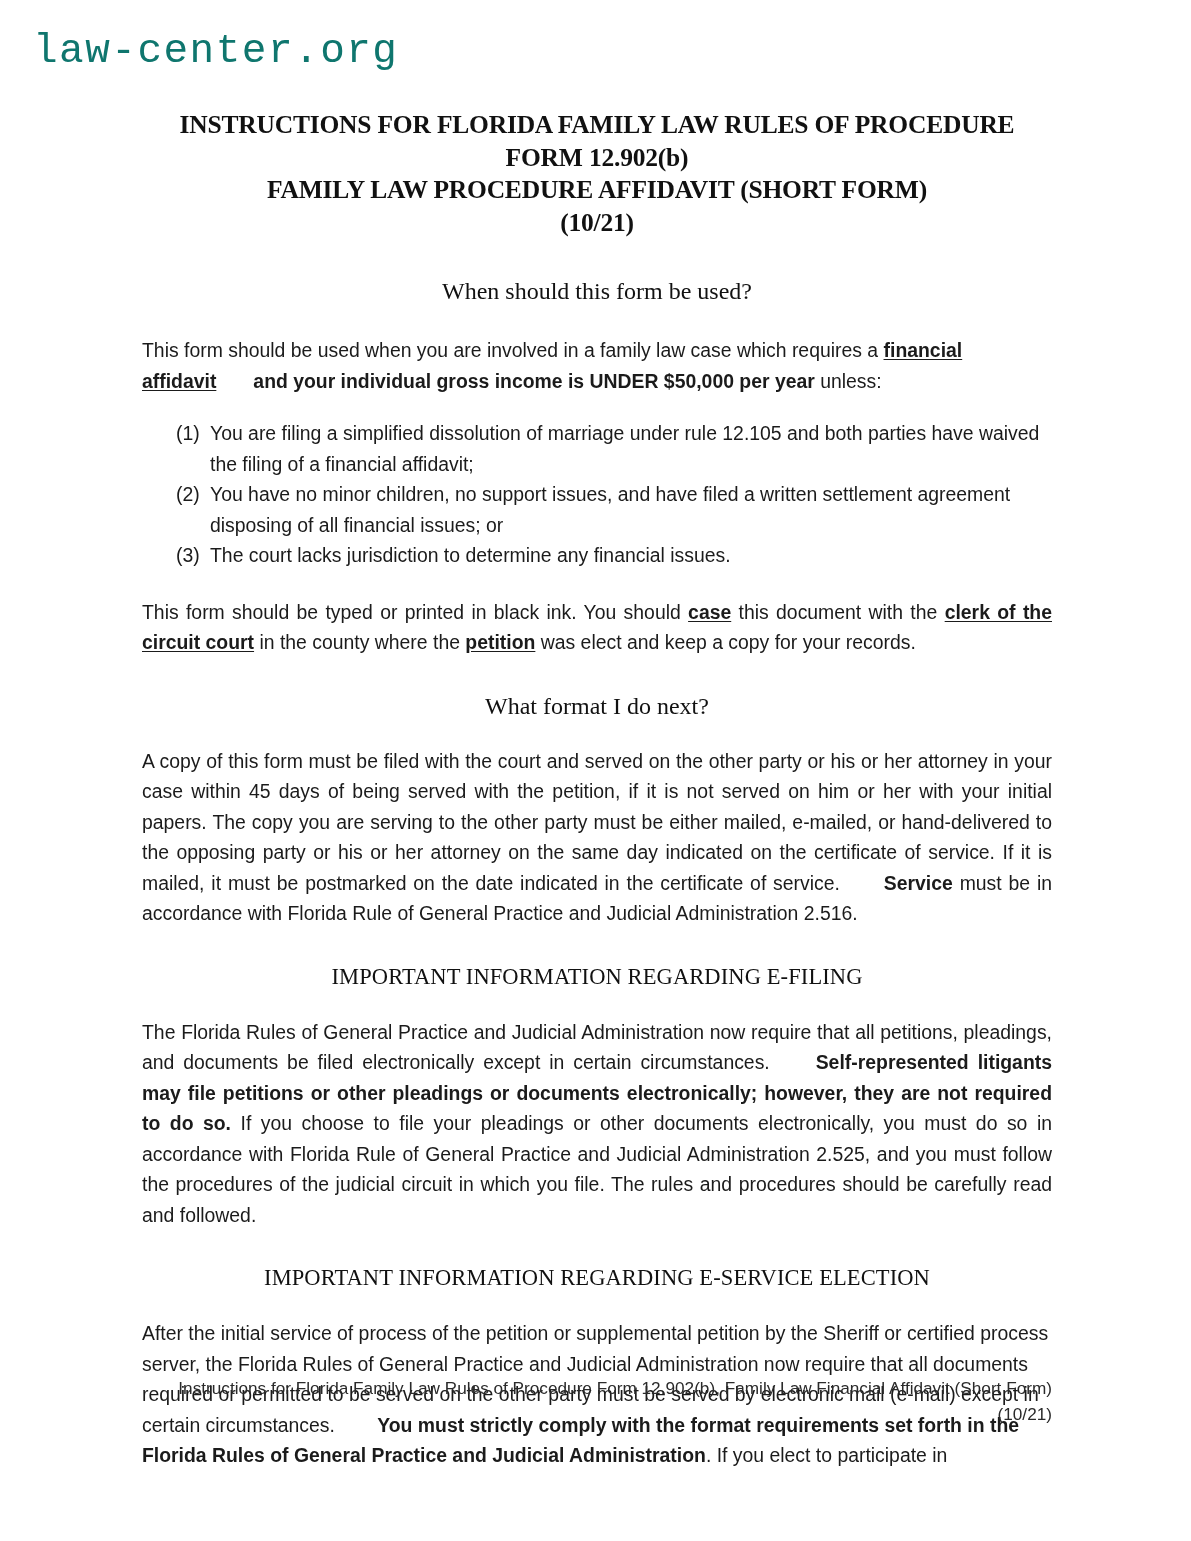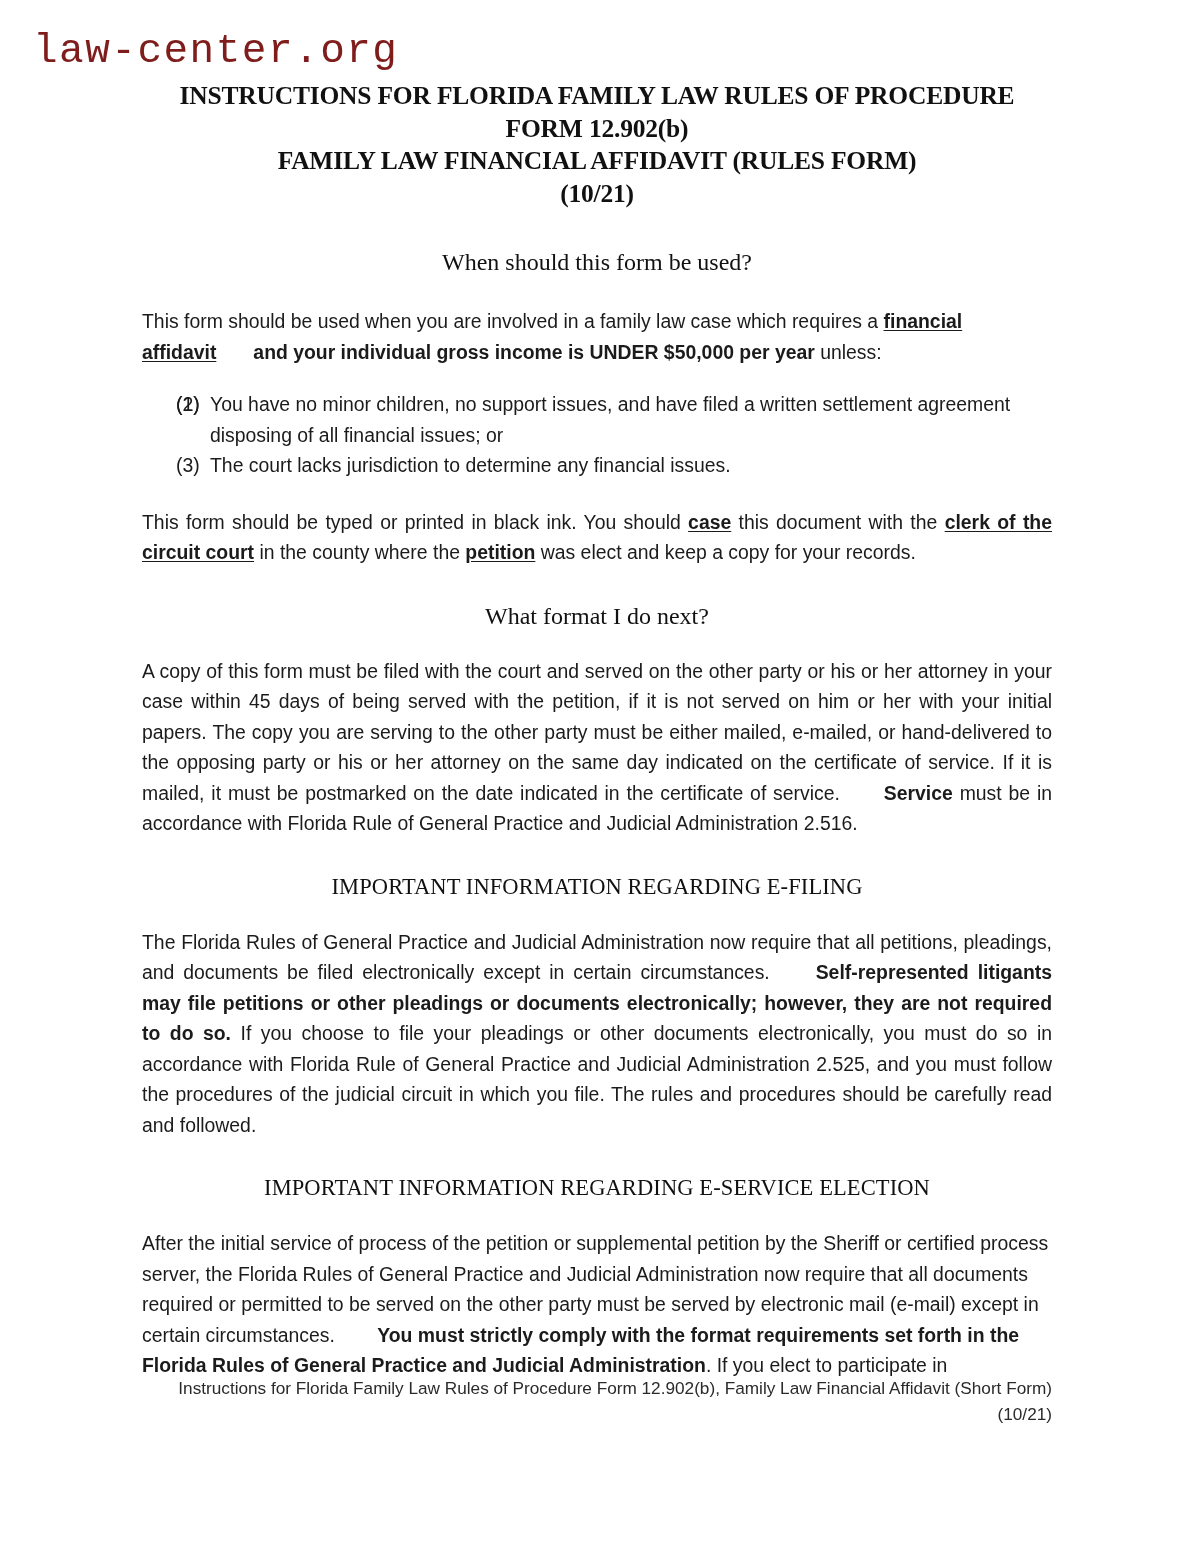--- a/index.html
+++ b/index.html
@@ -23,36 +23,36 @@
   }
 
   
   .watermark {
     position: absolute;
     left: 33px;
     top: 31px;
     font-family: "Liberation Mono", "DejaVu Sans Mono", monospace;
     font-size: 41px;
     letter-spacing: 1.5px;
-    color: #7f1d1d;
+    color: #0f766e;
     white-space: nowrap;
     line-height: 1;
   }
 
   
   .content {
     position: absolute;
     left: 142px;
     top: 0;
     width: 910px;
   }
 
   
   .doc-title {
-    margin-top: 80px;
+    margin-top: 109px;
     text-align: center;
     font-family: "Liberation Serif", "DejaVu Serif", serif;
     font-weight: bold;
     font-size: 25.5px;
     line-height: 32.5px;
     letter-spacing: -0.2px;
     color: #111111;
   }
   .doc-title .tline { display: block; white-space: nowrap; }
 
@@ -130,37 +130,38 @@
 
 <div class="page">
 
   <div class="watermark">law-center.org</div>
 
   <div class="content">
 
     <div class="doc-title">
       <span class="tline">INSTRUCTIONS FOR FLORIDA FAMILY LAW RULES OF PROCEDURE</span>
       <span class="tline">FORM 12.902(b)</span>
-      <span class="tline">FAMILY LAW FINANCIAL AFFIDAVIT (RULES FORM)</span>
+      <span class="tline">FAMILY LAW PROCEDURE AFFIDAVIT (SHORT FORM)</span>
       <span class="tline">(10/21)</span>
     </div>
 
     <div class="sp-38"></div>
 
     <div class="section-head head-q">When should this form be used?</div>
 
     <div class="sp-30"></div>
 
     <p class="body"><span>This form should be used when you are involved in a family law case which requires a </span><span class="bu">financial affidavit</span><span class="b">and your individual gross income is UNDER $50,000 per year</span><span> unless:</span></p>
 
     <div class="sp-22"></div>
 
     <ol class="numlist">
       <li>
         <span class="marker">(1)</span>
+        <span>You are filing a simplified dissolution of marriage under rule 12.105 and both parties have waived the filing of a financial affidavit;</span>
       </li>
       <li>
         <span class="marker">(2)</span>
         <span>You have no minor children, no support issues, and have filed a written settlement agreement disposing of all financial issues; or</span>
       </li>
       <li>
         <span class="marker">(3)</span>
         <span>The court lacks jurisdiction to determine any financial issues.</span>
       </li>
     </ol>

